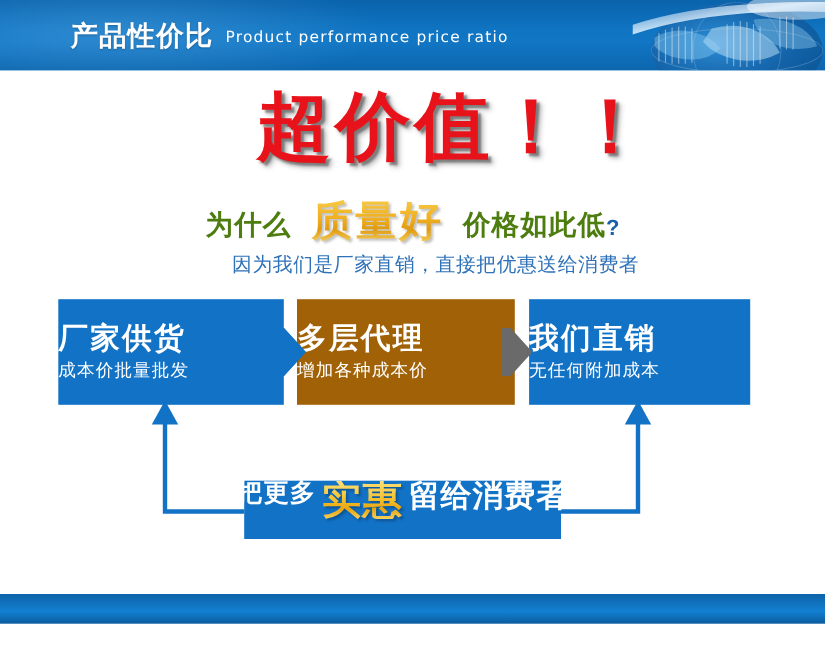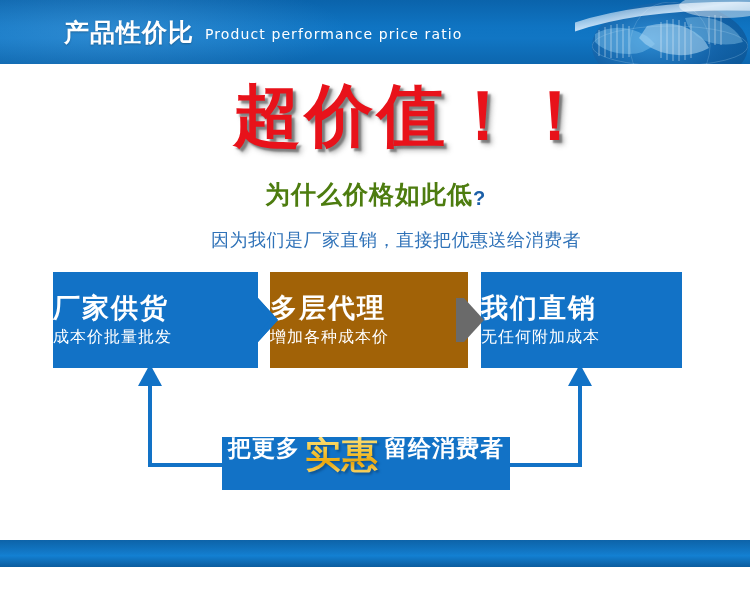--- a/index.html
+++ b/index.html
@@ -113,21 +113,21 @@
     white-space:nowrap;
   }
   .co-white{font-size:23px;font-weight:bold;color:#ffffff;letter-spacing:1px;line-height:1;}
   .co-gold{
     font-size:36px;font-weight:bold;line-height:1;margin:0 5px;letter-spacing:1px;
     background:linear-gradient(180deg,#fbe07a 0%,#f6c63a 40%,#eaa60c 72%,#f7d569 100%);
     -webkit-background-clip:text;background-clip:text;
     color:transparent;-webkit-text-fill-color:transparent;
     filter:drop-shadow(2px 2px 1px rgba(10,60,110,.55));
   }
-  .co-white2{font-size:23px;font-weight:bold;color:#ffffff;letter-spacing:1px;line-height:1;}
+  .co-white2{font-size:28px;font-weight:bold;color:#ffffff;letter-spacing:1px;line-height:1;}
 
   
   .bottom-bar{
     position:absolute;left:0;top:540px;width:750px;height:27px;
     background:linear-gradient(180deg,#0d63a8 0%,#1279c8 46%,#1380d2 58%,#0b5c9e 100%);
   }
 </style>
 </head>
 <body>
 
@@ -184,20 +184,21 @@
     </div>
 
     <div class="header-title-cn">产品性价比</div>
     <div class="header-title-en">Product performance price ratio</div>
   </div>
 
   <div class="headline">超价值！！</div>
 
   <div class="subrow">
     <span class="sub-blue">为什么</span>
+    <span class="sub-gold">质量好</span>
     <span class="sub-blue">价格如此低</span>
       <span class="sub-q">?</span>
   </div>
 
   <div class="subline">因为我们是厂家直销，直接把优惠送给消费者</div>
 
   <div class="flow-box" id="box1">
     <div class="bt">厂家供货</div>
     <div class="bs">成本价批量批发</div>
   </div>

